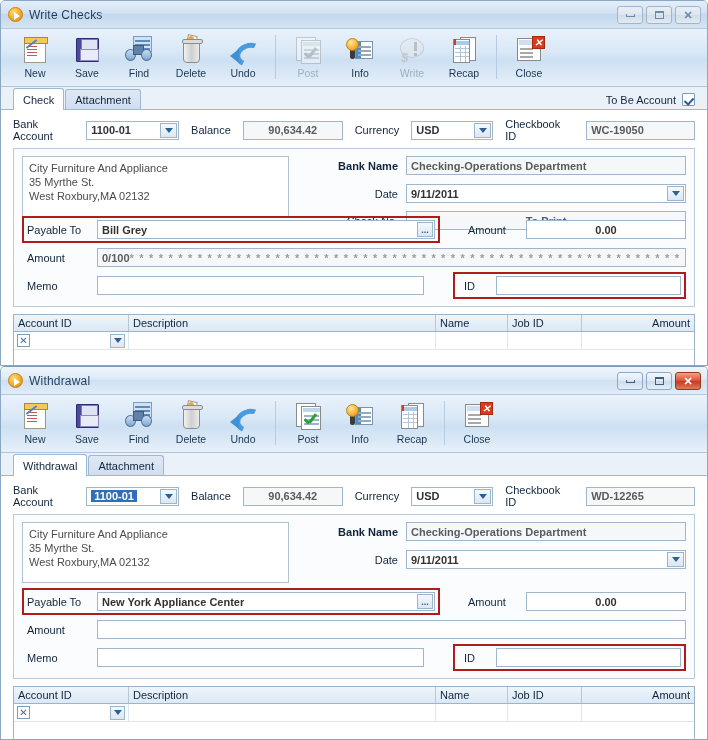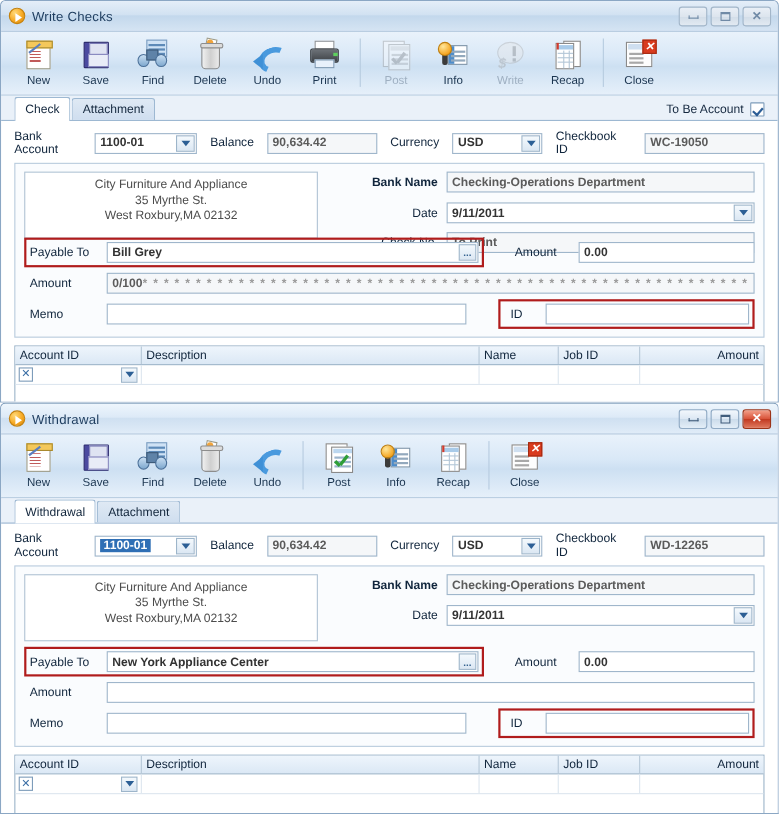--- a/index.html
+++ b/index.html
@@ -205,21 +205,21 @@
   .row { display: flex; align-items: center; }
   .lab { font-size: 11px; color:#10253c; }
 
   .fld {
     border: 1px solid #9fb6cb; background: #fff; height: 19px;
     font-size: 11px; color:#333; display:flex; align-items:center;
     padding: 0 4px;
     font-weight: bold;
   }
   .fld.ro { background:#f5f7f9; color:#5b5b5b; }
-  .fld.right { justify-content: flex-start; }
+  .fld.right { justify-content: center; }
   .combo { position: relative; padding-right: 20px; }
   .combo .arrow {
     position: absolute; right: 1px; top: 1px; width: 17px; height: 15px;
     background: linear-gradient(to bottom,#f4f9fd,#dbe7f3);
     border: 1px solid #9db5ca; display:flex; align-items:center; justify-content:center;
   }
   .combo .arrow::after {
     content:""; border-left:4px solid transparent; border-right:4px solid transparent;
     border-top:5px solid #2c5f95;
   }
@@ -229,21 +229,21 @@
   .toprow { margin-bottom: 6px; }
   .toprow .lab { margin-right: 6px; }
 
   
   .panel {
     border: 1px solid #b8cbdd; background:#fafcfe;
     padding: 7px 8px 7px 8px; position: relative;
   }
   .addr {
     width: 267px; height: 61px; border:1px solid #b0c3d4; background:#fff;
-    font-size: 11px; color:#4c4c4c; padding: 4px 6px; line-height: 14px; text-align: center;
+    font-size: 11px; color:#4c4c4c; padding: 4px 6px; line-height: 14px;
   }
 
   .redbox { border: 2px solid #b01c1c; }
 
   .dots {
     flex:1; overflow:hidden; white-space:nowrap; color:#9a9a9a; letter-spacing:1.2px;
   }
 
   
   .grid {
@@ -330,29 +330,20 @@
             <i></i>
           </i>
       </span>
       <span class="lbl">Delete</span>
     </div>
     <div class="tbtn">
       <span class="ticon">
           <i class="ic-undo"></i>
         </span>
       <span class="lbl">Undo</span>
-    </div>
-    <div class="tbtn">
-      <span class="ticon">
-        <i class="ic-printer-top"></i>
-          <i class="ic-printer"></i>
-          <i class="ic-printer-led"></i>
-          <i class="ic-printer-out"></i>
-      </span>
-      <span class="lbl">Print</span>
     </div>
 
     <div class="tsep"></div>
 
     <div class="tbtn disabled">
       <span class="ticon">
         <i class="ic-stack"></i>
           <i class="ic-stack2">
             <i class="bar"></i>
             <i style="top:8px"></i>

